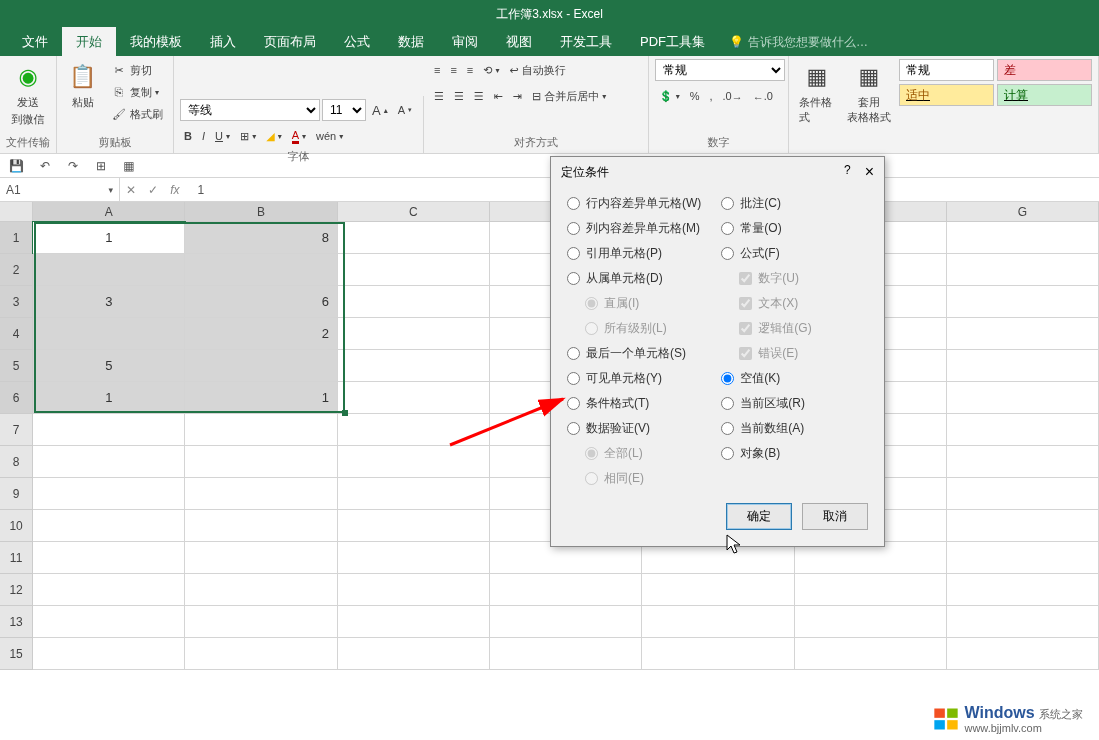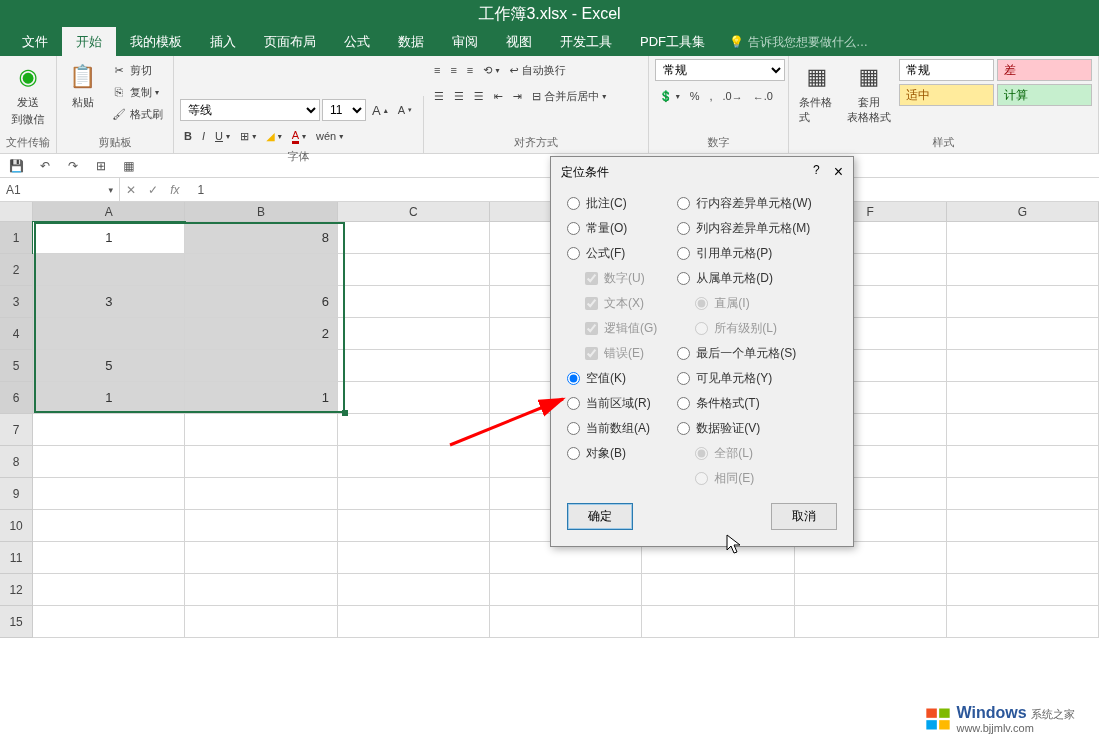--- a/index.html
+++ b/index.html
@@ -1,19 +1,19 @@
 <!DOCTYPE html>
 <html><head>
 <meta charset="utf-8">
 <style>
 * { box-sizing: border-box; margin: 0; padding: 0; font-family: "Microsoft YaHei", sans-serif; }
 body { width: 1099px; height: 740px; overflow: hidden; background: #fff; font-size: 12px; position: relative; }
 
 
-.titlebar { height: 28px; background: #217346; color: #fff; display: flex; align-items: center; justify-content: center; font-size: 16px; }
+.titlebar { height: 28px; background: #217346; color: #fff; display: flex; align-items: center; justify-content: center; font-size: 12px; }
 
 
 .menutabs { height: 28px; background: #217346; display: flex; align-items: center; padding: 0 8px; }
 .menutabs .tab { color: #fff; padding: 6px 14px; cursor: pointer; font-size: 13px; }
 .menutabs .tab.active { background: #f3f3f3; color: #217346; }
 .menutabs .tellme { color: #b8d6c7; margin-left: 10px; display: flex; align-items: center; gap: 4px; }
 
 
 .ribbon { height: 98px; background: #f3f3f3; display: flex; border-bottom: 1px solid #d5d5d5; }
 .ribbon-group { border-right: 1px solid #d5d5d5; padding: 3px 6px 0 6px; display: flex; flex-direction: column; justify-content: space-between; align-items: center; }
@@ -51,41 +51,41 @@
 .gridrow { display: flex; height: 32px; }
 .rowhdr { width: 34px; border-right: 1px solid #ccc; border-bottom: 1px solid #ccc; text-align: center; font-size: 12px; color: #444; line-height: 32px; background: #e6e6e6; }
 .rowhdr.sel { background: #d2d2d2; }
 .cell { width: 156px; border-right: 1px solid #d4d4d4; border-bottom: 1px solid #d4d4d4; text-align: center; font-size: 13px; color: #333; line-height: 32px; background: #fff; }
 .cell.selected { background: #d6d6d6; }
 .cell.active { background: #fff; outline: 1px solid #217346; }
 .selection-border { position: absolute; border: 2px solid #217346; pointer-events: none; }
 .selection-handle { position: absolute; width: 6px; height: 6px; background: #217346; }
 
 
-.dialog { position: absolute; left: 550px; top: 156px; width: 304px; background: #f0f0f0; border: 1px solid #888; font-size: 12px; box-shadow: 2px 2px 8px rgba(0,0,0,0.3); }
+.dialog { position: absolute; left: 550px; top: 156px; width: 335px; background: #f0f0f0; border: 1px solid #888; font-size: 12px; box-shadow: 2px 2px 8px rgba(0,0,0,0.3); }
 .dialog-title { height: 30px; display: flex; align-items: center; justify-content: space-between; padding: 0 10px; font-size: 12px; }
 .dialog-title .dicons { display: flex; gap: 14px; }
 .dialog-body { padding: 8px 16px 16px 16px; }
 .dialog-body .section-label { margin-bottom: 6px; color: #333; }
 .radio-cols { display: flex; gap: 20px; }
 .radio-col { display: flex; flex-direction: column; gap: 8px; }
 .radio-item { display: flex; align-items: center; gap: 6px; color: #333; }
 .radio-item.indent { margin-left: 18px; }
 .radio-item input[type=radio] { margin: 0; }
 .radio-item input[type=checkbox] { margin: 0; }
 .radio-item.disabled { color: #999; }
-.dialog-buttons { display: flex; justify-content: space-between; gap: 10px; margin-top: 16px; }
+.dialog-buttons { display: flex; justify-content: flex-end; gap: 10px; margin-top: 16px; }
 .dlg-btn { padding: 4px 20px; border: 1px solid #aaa; background: #e8e8e8; cursor: pointer; font-size: 12px; }
 .dlg-btn.primary { border: 1px solid #2a7ab0; box-shadow: 0 0 0 1px #9ecae8 inset; }
 
 
 .arrow-svg { position: absolute; left: 445px; top: 385px; pointer-events: none; }
 
 
-.watermark { position: absolute; right: 24px; bottom: 6px; font-size: 16px; color: #2b579a; display: flex; align-items: center; gap: 4px; font-weight: bold; }
+.watermark { position: absolute; right: 16px; bottom: 6px; font-size: 16px; color: #2b579a; display: flex; align-items: center; gap: 4px; font-weight: bold; }
 .watermark .sub { font-size: 11px; color: #666; font-weight: normal; }
 .wm-icon { width: 28px; height: 28px; }
 
 .u { text-decoration: underline; }
 
 
 .cursor { position: absolute; left: 726px; top: 534px; pointer-events:none; }
 </style>
 </head>
 <body>
@@ -237,27 +237,26 @@
       <div class="ribbon-btn">
         <span class="icon">▦</span>
         <span style="white-space:pre; text-align:center;">套用
 表格格式</span>
       </div>
       <div class="vcol" style="gap:3px;">
         <div style="display:flex; gap:3px;">
           <div class="style-btn">常规</div>
           <div class="style-btn bad">差</div>
         </div>
-        <div style="display:flex; gap:3px;">
+        <div style="display:flex; gap:3px;text-decoration:underline;">
           <div class="style-btn good">适中</div>
           <div class="style-btn neutral">计算</div>
         </div>
       </div>
     </div>
-    <div class="ribbon-group-label">样式</div>
   </div>
 </div>
 
 <div class="qat">
   <div class="qbtn">💾</div>
   <div class="qbtn">↶</div>
   <div class="qbtn">↷</div>
   <div class="qbtn">⊞</div>
   <div class="qbtn">▦</div>
 </div>
@@ -400,20 +399,30 @@
       <div class="rowhdr">12</div>
       <div class="cell" style=""></div>
       <div class="cell" style="text-align:right;padding-right:8px;"></div>
       <div class="cell" style=""></div>
       <div class="cell" style=""></div>
       <div class="cell" style=""></div>
       <div class="cell" style=""></div>
       <div class="cell" style=""></div>
     </div>
     <div class="gridrow">
+      <div class="rowhdr">13</div>
+      <div class="cell" style=""></div>
+      <div class="cell" style="text-align:right;padding-right:8px;"></div>
+      <div class="cell" style=""></div>
+      <div class="cell" style=""></div>
+      <div class="cell" style=""></div>
+      <div class="cell" style=""></div>
+      <div class="cell" style=""></div>
+    </div>
+    <div class="gridrow">
       <div class="rowhdr">15</div>
       <div class="cell" style=""></div>
       <div class="cell" style="text-align:right;padding-right:8px;"></div>
       <div class="cell" style=""></div>
       <div class="cell" style=""></div>
       <div class="cell" style=""></div>
       <div class="cell" style=""></div>
       <div class="cell" style=""></div>
     </div>
     <div class="selection-border" style="left: 34px; top: 20px; width: 311px; height: 191px;"></div>
@@ -426,20 +435,70 @@
     <div class="dicons">
       <span style="cursor:pointer;">?</span>
       <span style="cursor:pointer; font-size:16px;">×</span>
     </div>
   </div>
   <div class="dialog-body">
     <div class="radio-cols">
       <div class="radio-col">
         <label class="radio-item">
             <input type="radio" name="locate" style="">
+            <span>行内容差异单元格(W)</span>
+          </label>
+        <label class="radio-item">
+            <input type="radio" name="locate" style="">
+            <span>列内容差异单元格(M)</span>
+          </label>
+        <label class="radio-item">
+            <input type="radio" name="locate" style="">
+            <span>引用单元格(P)</span>
+          </label>
+        <label class="radio-item">
+            <input type="radio" name="locate" style="">
+            <span>从属单元格(D)</span>
+          </label>
+        <label class="radio-item indent disabled">
+            <input type="radio" name="depscope" disabled="" checked="" style="">
+            <span>直属(I)</span>
+          </label>
+        <label class="radio-item indent disabled">
+            <input type="radio" name="depscope" disabled="" style="">
+            <span>所有级别(L)</span>
+          </label>
+        <label class="radio-item">
+            <input type="radio" name="locate" style="">
+            <span>最后一个单元格(S)</span>
+          </label>
+        <label class="radio-item">
+            <input type="radio" name="locate" style="">
+            <span>可见单元格(Y)</span>
+          </label>
+        <label class="radio-item">
+            <input type="radio" name="locate" style="">
+            <span>条件格式(T)</span>
+          </label>
+        <label class="radio-item">
+            <input type="radio" name="locate" style="">
+            <span>数据验证(V)</span>
+          </label>
+        <label class="radio-item indent disabled">
+            <input type="radio" name="valscope" disabled="" checked="" style="">
+            <span>全部(L)</span>
+          </label>
+        <label class="radio-item indent disabled">
+            <input type="radio" name="valscope" disabled="" style="">
+            <span>相同(E)</span>
+          </label>
+      </div>
+      <div class="radio-col">
+        <label class="radio-item">
+            <input type="radio" name="locate" style="">
             <span>批注(C)</span>
           </label>
         <label class="radio-item">
             <input type="radio" name="locate" style="">
             <span>常量(O)</span>
           </label>
         <label class="radio-item">
             <input type="radio" name="locate" style="">
             <span>公式(F)</span>
           </label>
@@ -467,70 +526,20 @@
             <input type="radio" name="locate" style="">
             <span>当前区域(R)</span>
           </label>
         <label class="radio-item">
             <input type="radio" name="locate" style="">
             <span>当前数组(A)</span>
           </label>
         <label class="radio-item">
             <input type="radio" name="locate" style="">
             <span>对象(B)</span>
-          </label>
-      </div>
-      <div class="radio-col">
-        <label class="radio-item">
-            <input type="radio" name="locate" style="">
-            <span>行内容差异单元格(W)</span>
-          </label>
-        <label class="radio-item">
-            <input type="radio" name="locate" style="">
-            <span>列内容差异单元格(M)</span>
-          </label>
-        <label class="radio-item">
-            <input type="radio" name="locate" style="">
-            <span>引用单元格(P)</span>
-          </label>
-        <label class="radio-item">
-            <input type="radio" name="locate" style="">
-            <span>从属单元格(D)</span>
-          </label>
-        <label class="radio-item indent disabled">
-            <input type="radio" name="depscope" disabled="" checked="" style="">
-            <span>直属(I)</span>
-          </label>
-        <label class="radio-item indent disabled">
-            <input type="radio" name="depscope" disabled="" style="">
-            <span>所有级别(L)</span>
-          </label>
-        <label class="radio-item">
-            <input type="radio" name="locate" style="">
-            <span>最后一个单元格(S)</span>
-          </label>
-        <label class="radio-item">
-            <input type="radio" name="locate" style="">
-            <span>可见单元格(Y)</span>
-          </label>
-        <label class="radio-item">
-            <input type="radio" name="locate" style="">
-            <span>条件格式(T)</span>
-          </label>
-        <label class="radio-item">
-            <input type="radio" name="locate" style="">
-            <span>数据验证(V)</span>
-          </label>
-        <label class="radio-item indent disabled">
-            <input type="radio" name="valscope" disabled="" checked="" style="">
-            <span>全部(L)</span>
-          </label>
-        <label class="radio-item indent disabled">
-            <input type="radio" name="valscope" disabled="" style="">
-            <span>相同(E)</span>
           </label>
       </div>
     </div>
     <div class="dialog-buttons">
       <button class="dlg-btn primary">确定</button>
       <button class="dlg-btn">取消</button>
     </div>
   </div>
 </div>
 

